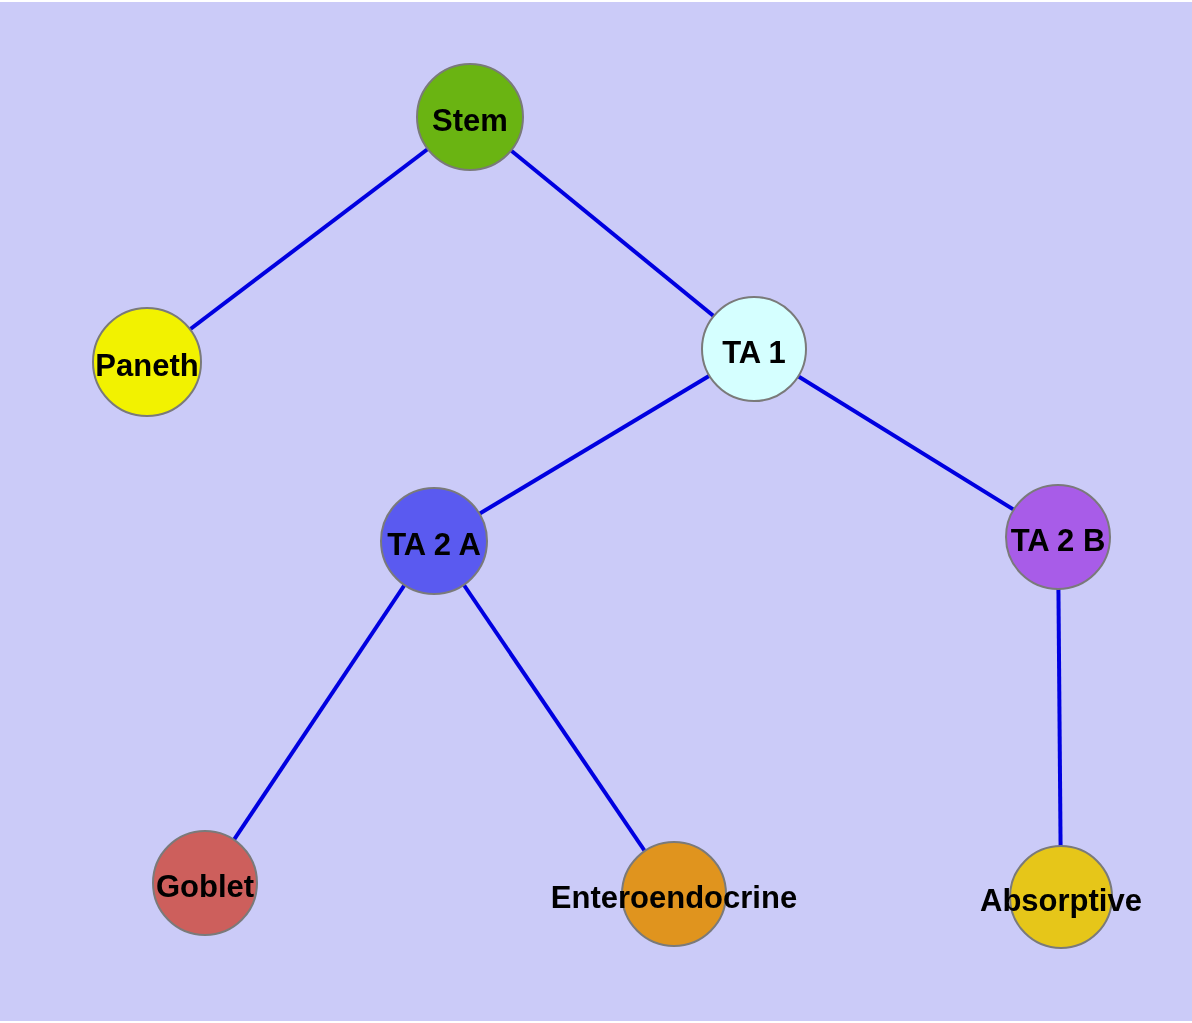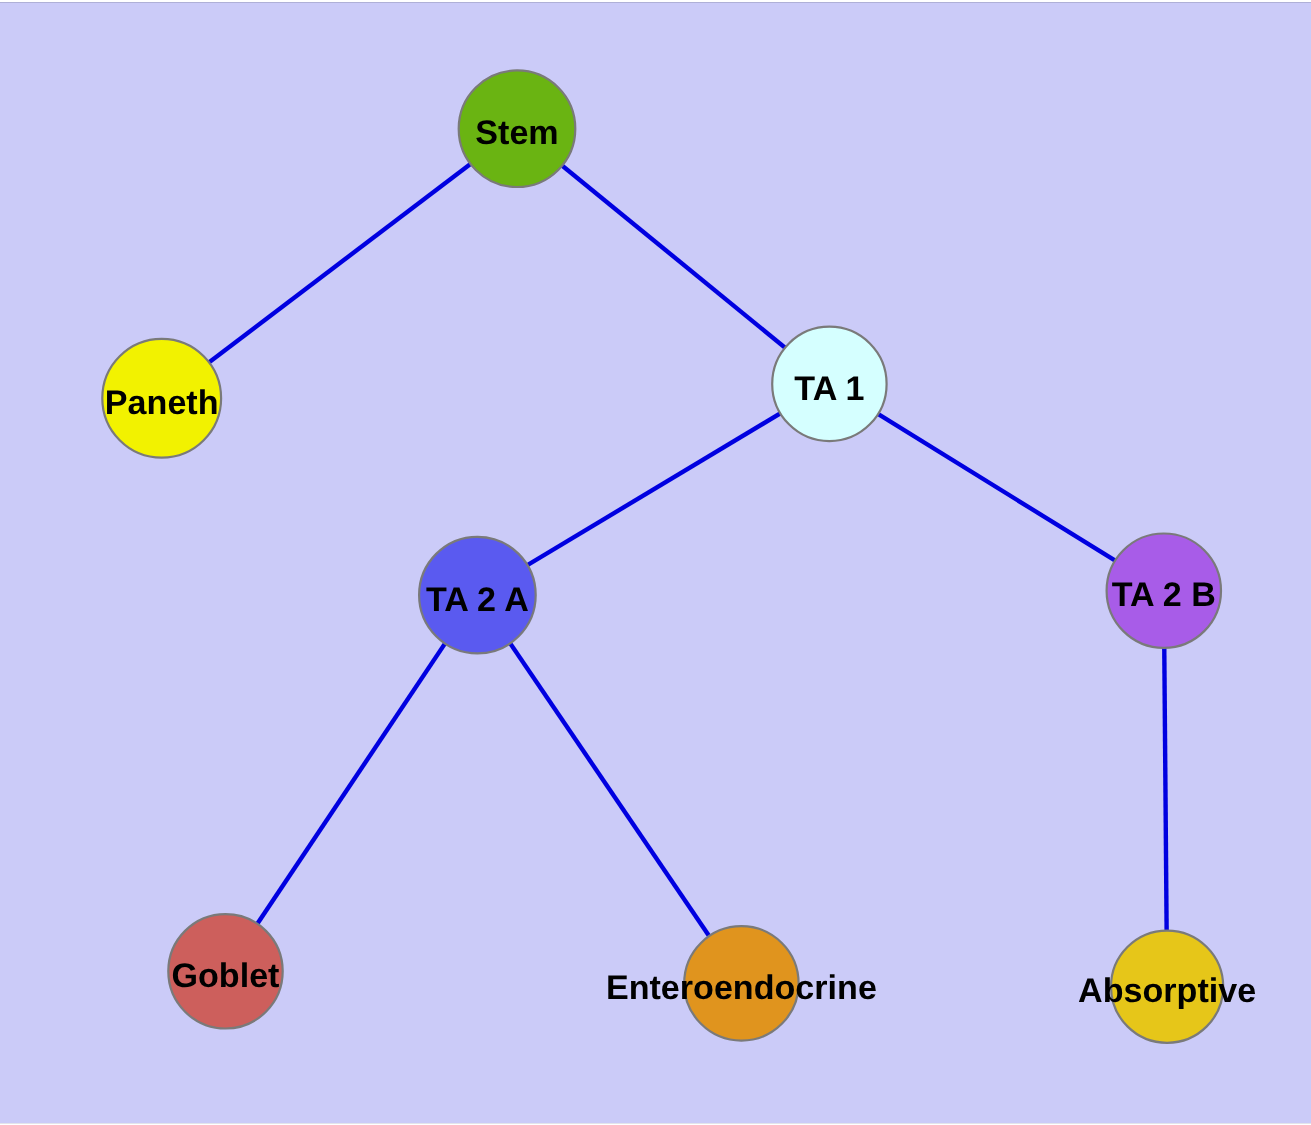--- a/index.html
+++ b/index.html
@@ -5,21 +5,21 @@
   html, body { margin: 0; padding: 0; }
   body {
     width: 1192px; height: 1023px;
     background: #ffffff;
     font-family: "Liberation Sans", sans-serif;
     overflow: hidden;
   }
   #canvas {
     margin-top: 2px;
     width: 1192px; height: 1019px;
-    background: #0f172a;
+    background: #0ea5e9;
   }
   svg text {
     font-family: "Liberation Sans", sans-serif;
     font-weight: bold;
     fill: #000000;
   }
 </style>
 </head>
 <body>
 

